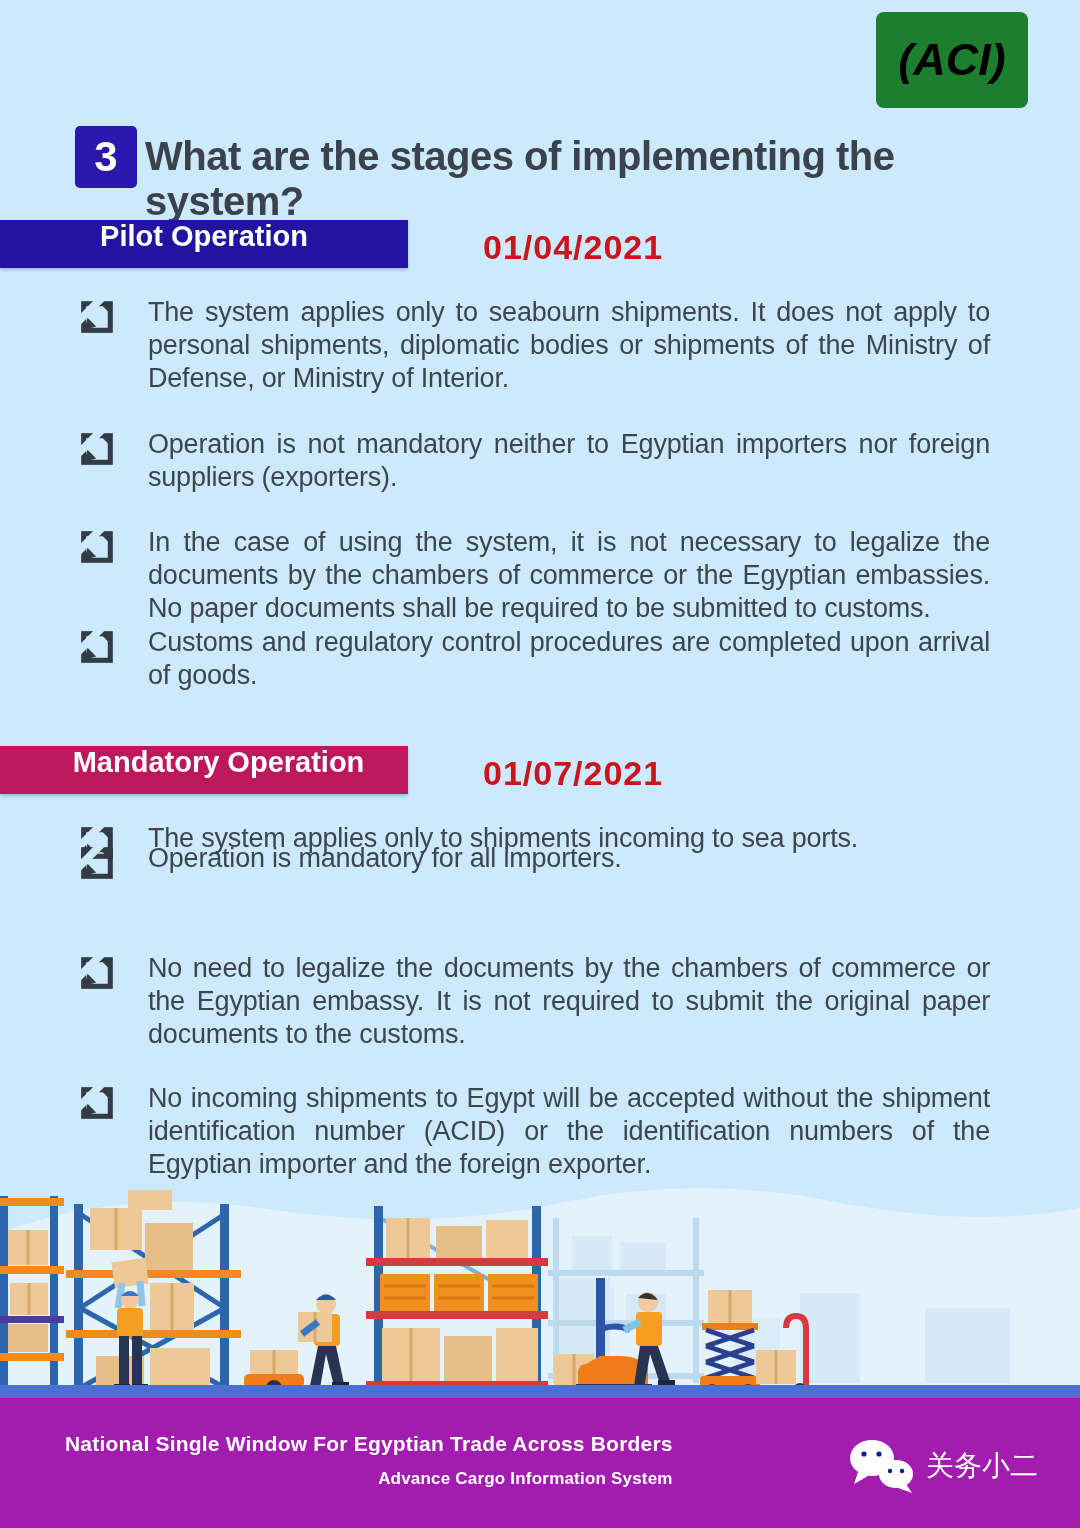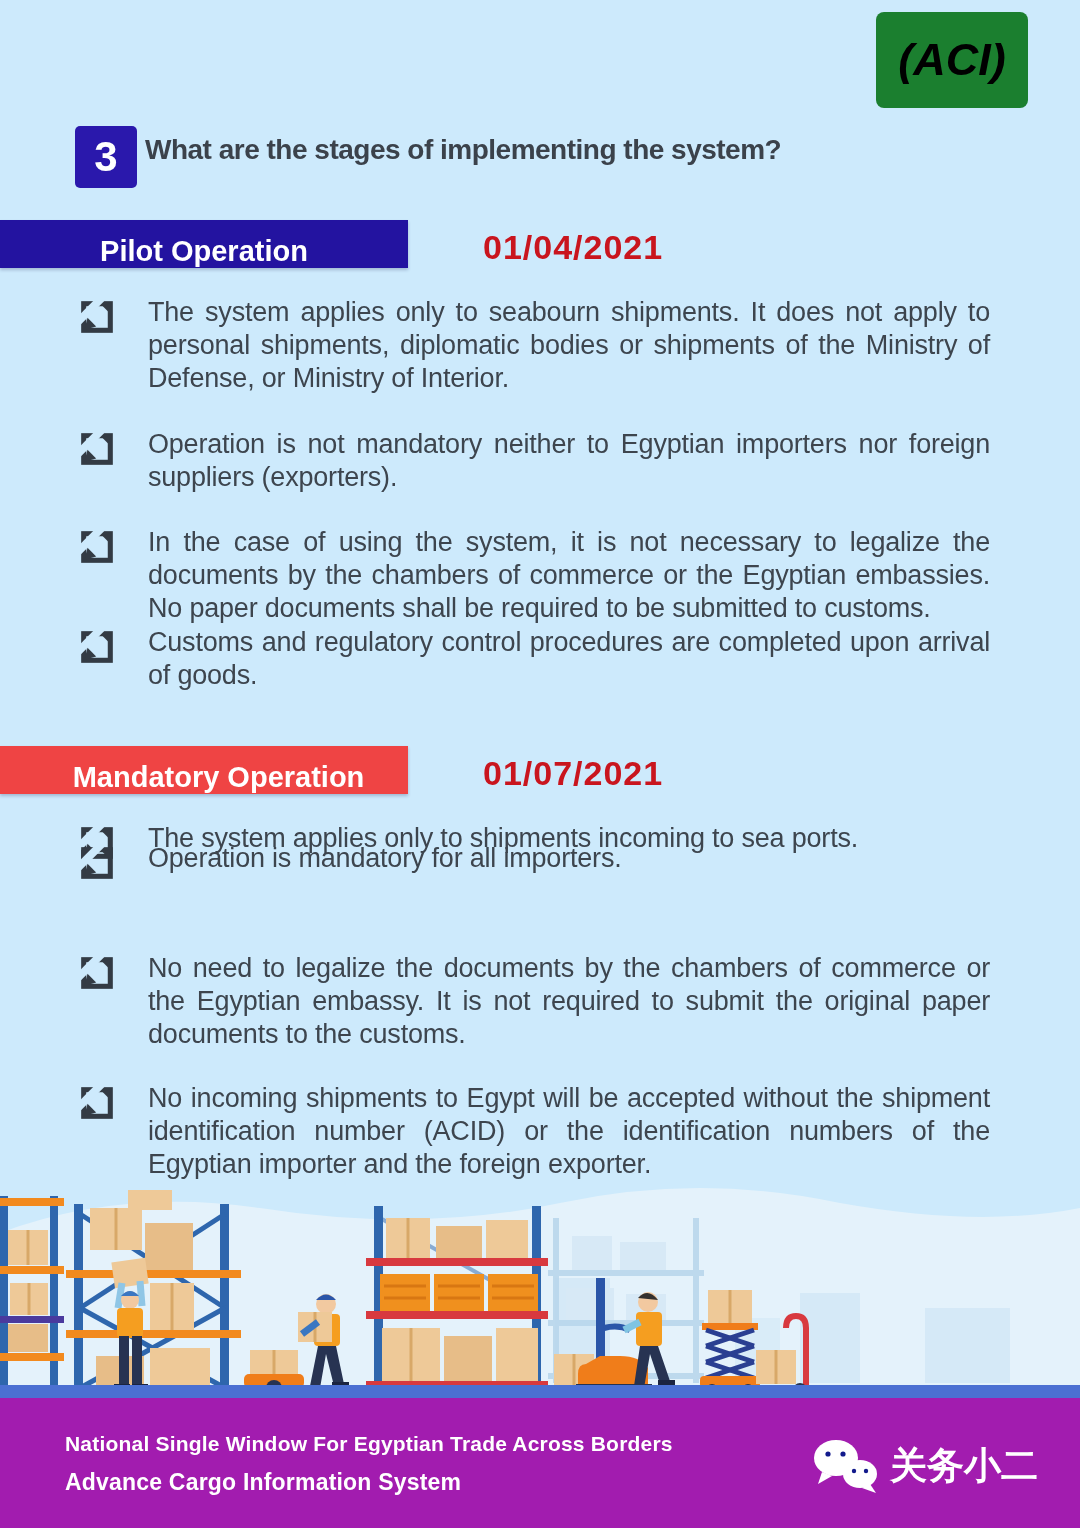--- a/index.html
+++ b/index.html
@@ -19,31 +19,31 @@
   
   .heading-row { position:absolute; top:126px; left:75px; width:960px; height:64px; }
   .num-box {
     position:absolute; left:0; top:0; width:62px; height:62px;
     background:#2a18ac; border-radius:5px; color:#fff;
     display:flex; align-items:center; justify-content:center;
     font-size:42px; font-weight:bold;
   }
   .page-title {
     position:absolute; left:70px; top:8px; width:890px;
-    font-size:28px; font-weight:bold; color:#3b424b; letter-spacing:-0.5px;
+    font-size:40px; font-weight:bold; color:#3b424b; letter-spacing:-0.5px;
   }
   
   .banner {
     position:absolute; left:0; width:408px; height:48px;
-    display:flex; align-items:flex-end; justify-content:center;
+    display:flex; align-items:flex-start; justify-content:center;
     color:#ffffff; font-size:29px; font-weight:bold;
     box-shadow:0 2px 3px rgba(30,40,90,.25);
   }
   .banner.pilot { top:220px; background:#2313a0; }
-  .banner.mandatory { top:746px; background:#ef4444;padding-left:29px; }
+  .banner.mandatory { top:746px; background:#be185d;padding-left:29px; }
   .date {
     position:absolute; left:435px; width:240px;
     font-size:34px; font-weight:bold; color:#c9151e; letter-spacing:1px;margin-left:48px;
   }
   .date.d1 { top:228px; }
   .date.d2 { top:754px; }
   
   .bullet { position:absolute; left:78px; width:912px; display:flex; }
   .bullet .bicon { flex:0 0 38px; width:38px; height:38px; margin-right:32px; margin-top:2px; }
   .bullet .btext {
@@ -52,27 +52,27 @@
   }
   
   .scene { position:absolute; top:1178px; left:0; width:1080px; height:220px; }
   
   .footer {
     position:absolute; top:1398px; left:0; width:1080px; height:130px;
     background:#a21caf;
   }
   .footer-text { position:absolute; left:65px; top:34px; color:#ffffff; }
   .footer-line1 { font-size:21px; font-weight:bold; margin-bottom:13px; letter-spacing:0.2px; }
-  .footer-line2 { font-size:23px; font-weight:bold; letter-spacing:0.2px; }
+  .footer-line2 { font-size:17px; font-weight:bold; letter-spacing:0.2px;text-align:right; }
   .wechat-block {
     position:absolute; right:42px; top:40px; display:flex; align-items:center;
     color:#ffffff;
   }
   .wechat-icon { width:68px; height:56px; margin-right:10px; }
-  .wechat-label { font-size:37px; font-weight:bold; font-family:"Liberation Sans", sans-serif; }
+  .wechat-label { font-size:28px; font-weight:normal; font-family:"Liberation Sans", sans-serif; }
 </style>
 </head>
 <body>
 
 <div class="page">
 
   <div class="aci-badge">
     <span>(ACI)</span>
   </div>
 

